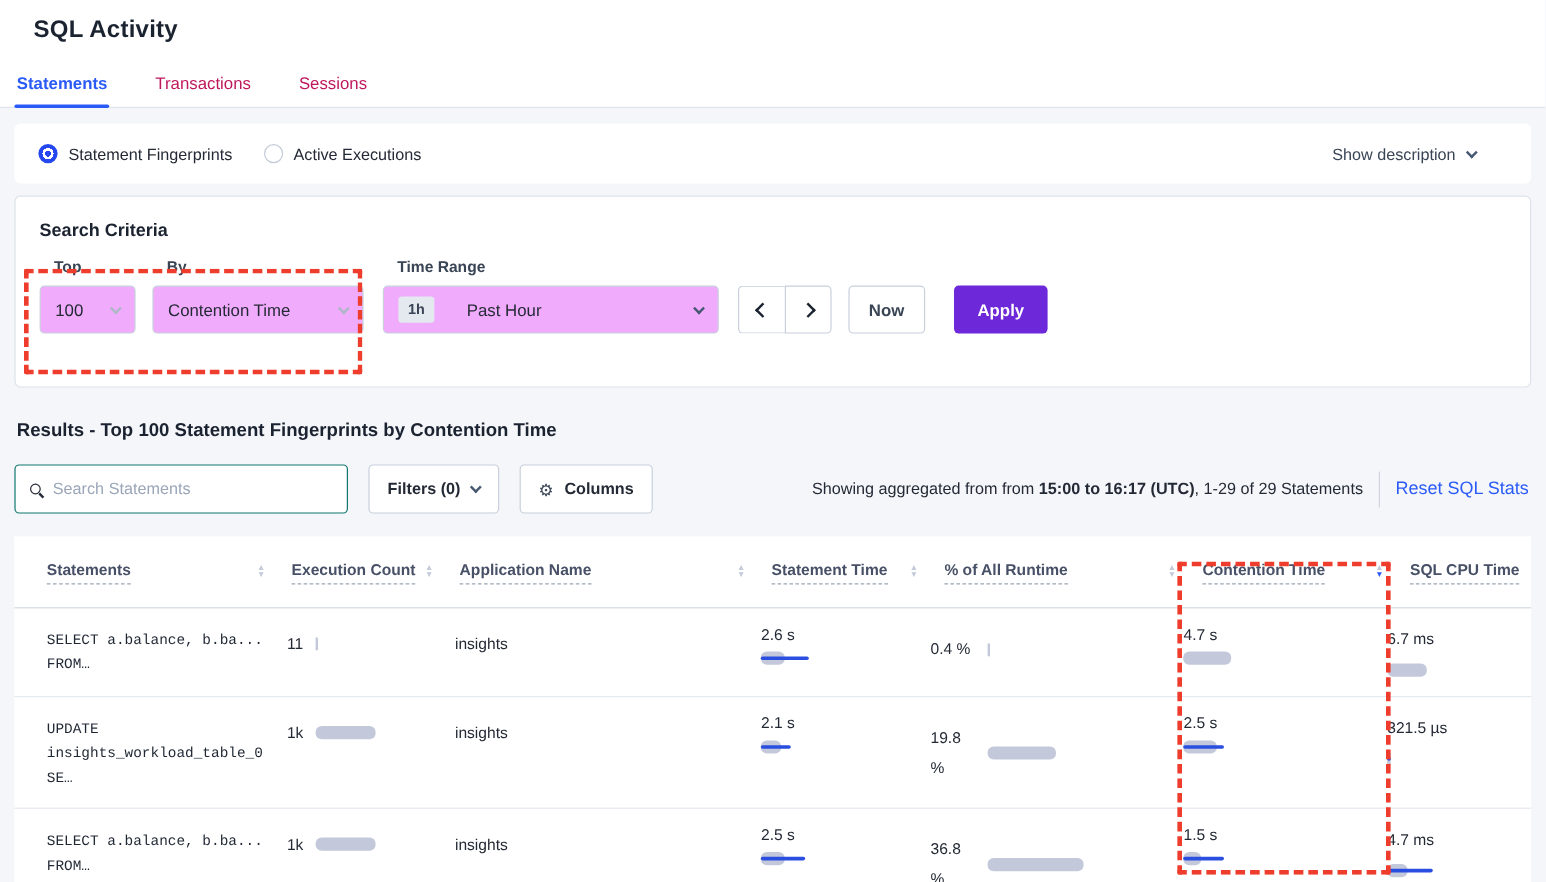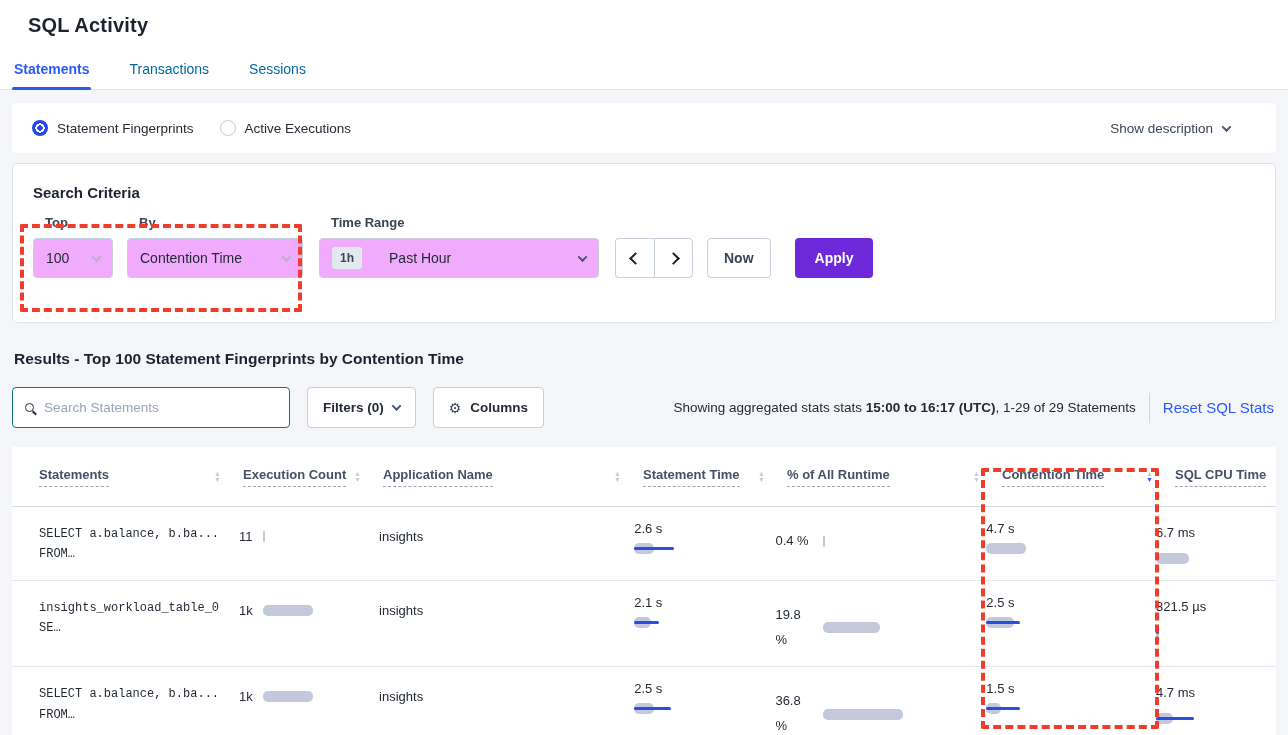--- a/index.html
+++ b/index.html
@@ -4,21 +4,21 @@
 <style>
   * { margin:0; padding:0; box-sizing:border-box; }
   html,body { width:1288px; height:735px; }
   body { font-family:"Liberation Sans", sans-serif; background:#f4f6fa; color:#242a35; overflow:hidden; }
   .page { position:relative; width:1288px; height:735px; overflow:hidden; }
 
   
   .topbar { background:#fff; padding:14px 0 0 0; }
   .page-title { font-size:20px; font-weight:bold; color:#1b2330; padding:0 28px 0 28px; letter-spacing:.2px; }
   .tabs { display:flex; gap:36px; padding:0 12px; margin-top:16px; border-bottom:1px solid #e0e5ec; }
-  .tab { font-size:14px; color:#0369a1; padding:8px 2px 12px 2px; cursor:pointer; position:relative; }
+  .tab { font-size:14px; color:#be185d; padding:8px 2px 12px 2px; cursor:pointer; position:relative; }
   .tab.active { color:#2b5bf7; font-weight:bold; }
   .tab.active::after { content:""; position:absolute; left:0; right:0; bottom:-1px; height:3px; background:#2b5bf7; border-radius:2px; }
 
   .content { padding:0 12px; }
 
   
   .radio-card { background:#fff; border-radius:5px; margin-top:13px; height:50px; display:flex; align-items:center; padding:0 20px; gap:26px; }
   .radio { display:flex; align-items:center; gap:9px; font-size:13.5px; color:#242a35; cursor:pointer; }
   .radio-dot { width:16px; height:16px; border-radius:50%; border:1px solid #c4ccd8; background:#fff; }
   .radio-dot.on { border:none; background:radial-gradient(circle, #2447f0 0 2.6px, #ffffff 2.6px 4.6px, #2447f0 4.6px); }
@@ -166,21 +166,21 @@
       </div>
       <button class="tool-btn">
         <span>Filters (0)</span>
         <span class="chev"></span>
       </button>
       <button class="tool-btn">
         <span class="gear">⚙</span>
         <span>Columns</span>
       </button>
       <div class="spacer"></div>
-      <div class="stats-line"><span>Showing aggregated stats stats </span><b>15:00 to 16:17 (UTC)</b><span>, 1-29 of 29 Statements</span></div>
+      <div class="stats-line"><span>Showing aggregated from from </span><b>15:00 to 16:17 (UTC)</b><span>, 1-29 of 29 Statements</span></div>
       <div class="vdiv"></div>
       <a class="reset-link">Reset SQL Stats</a>
     </div>
 
     <div class="table-card">
       <div class="thead">
         <div class="th c0">
           <span class="lbl">Statements</span>
           <span class="sorter">
               <span>▲</span>
@@ -267,20 +267,21 @@
           <div class="val">6.7 ms</div>
           <div class="bar">
               <span class="g" style="width: 33px;"></span>
               <span class="b" style="width: 0px;"></span>
             </div>
         </div>
       </div>
 
       <div class="trow">
         <div class="c0 stmt">
+          <div>UPDATE</div>
           <div>insights_workload_table_0 SE…</div>
         </div>
         <div class="c1 cell-h">
           <span class="num">1k</span>
           <span class="bar">
               <span class="g" style="width: 50px;"></span>
               <span class="b" style="width: 0px;"></span>
             </span>
         </div>
         <div class="c2 cell-h">

